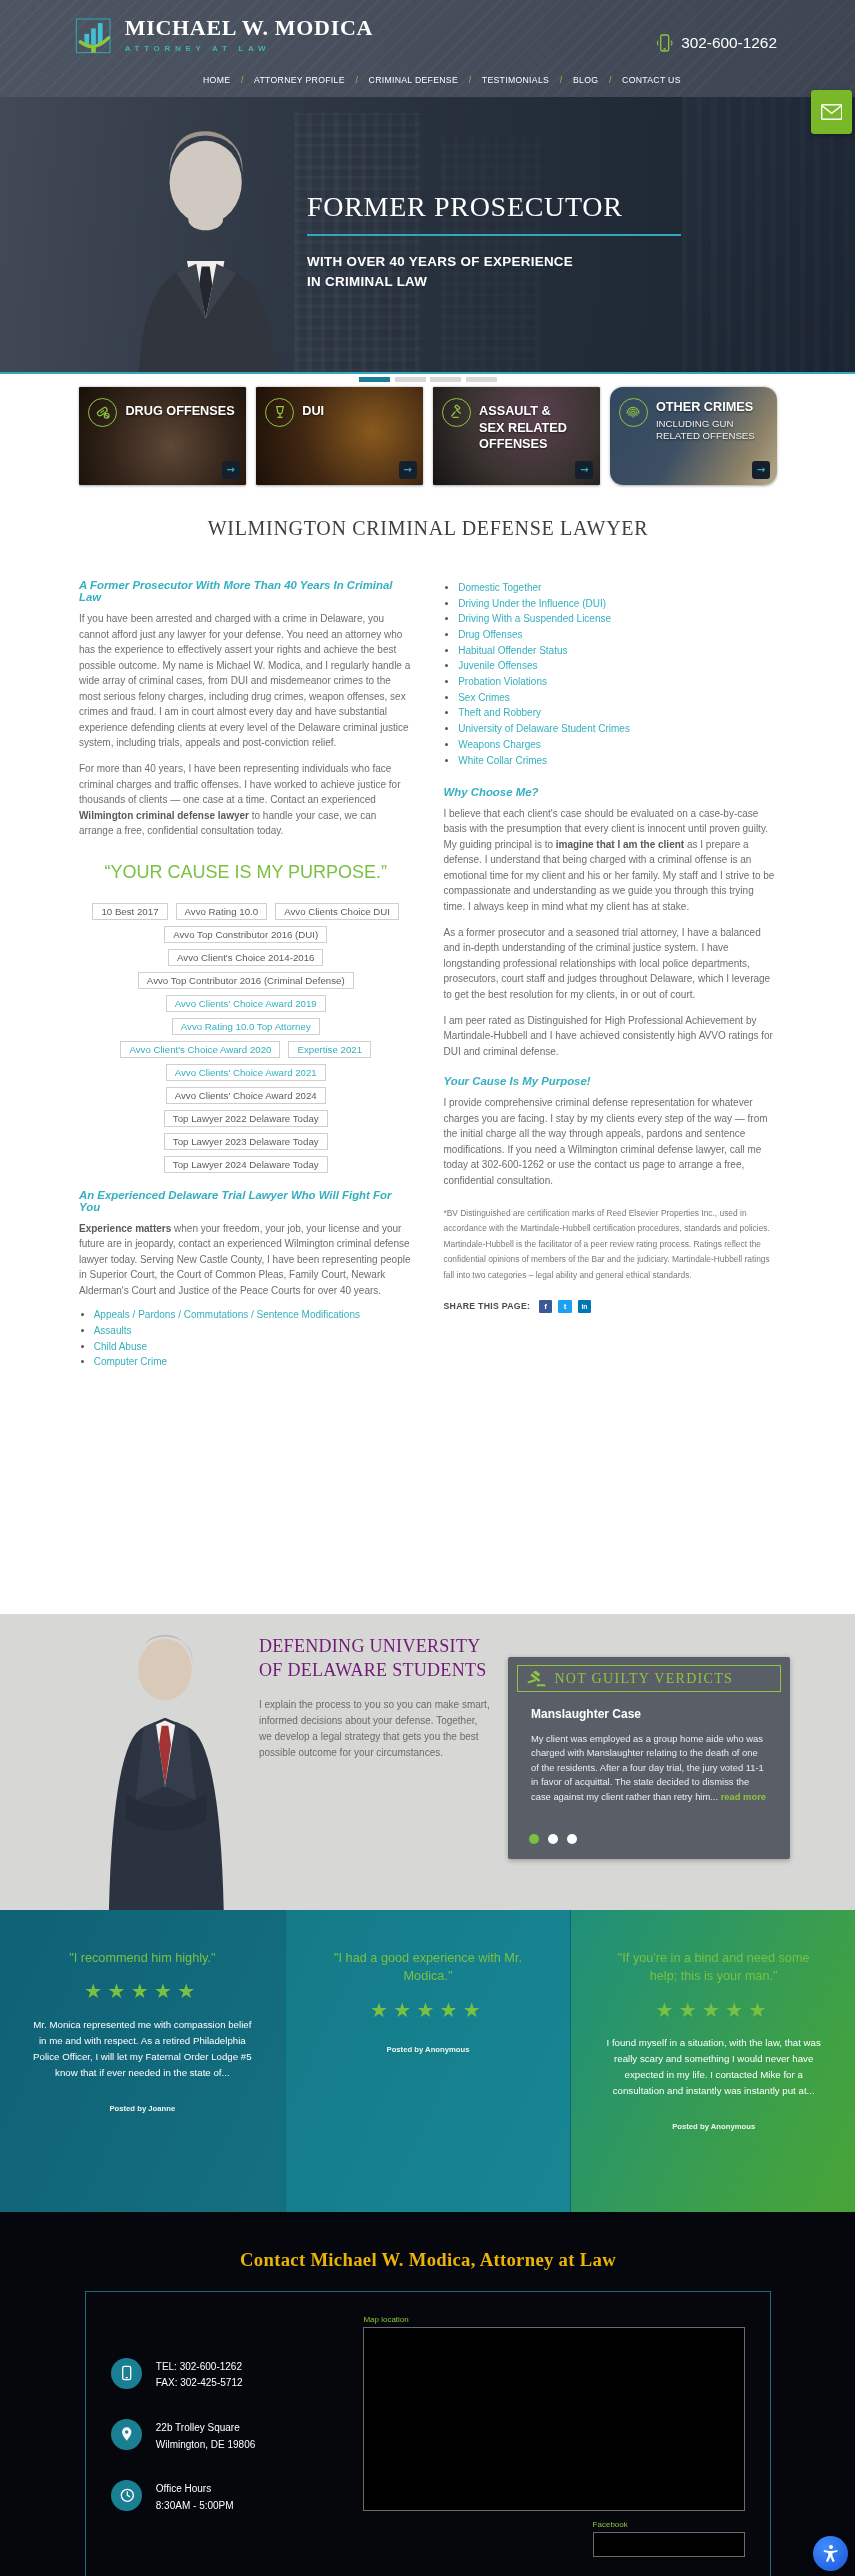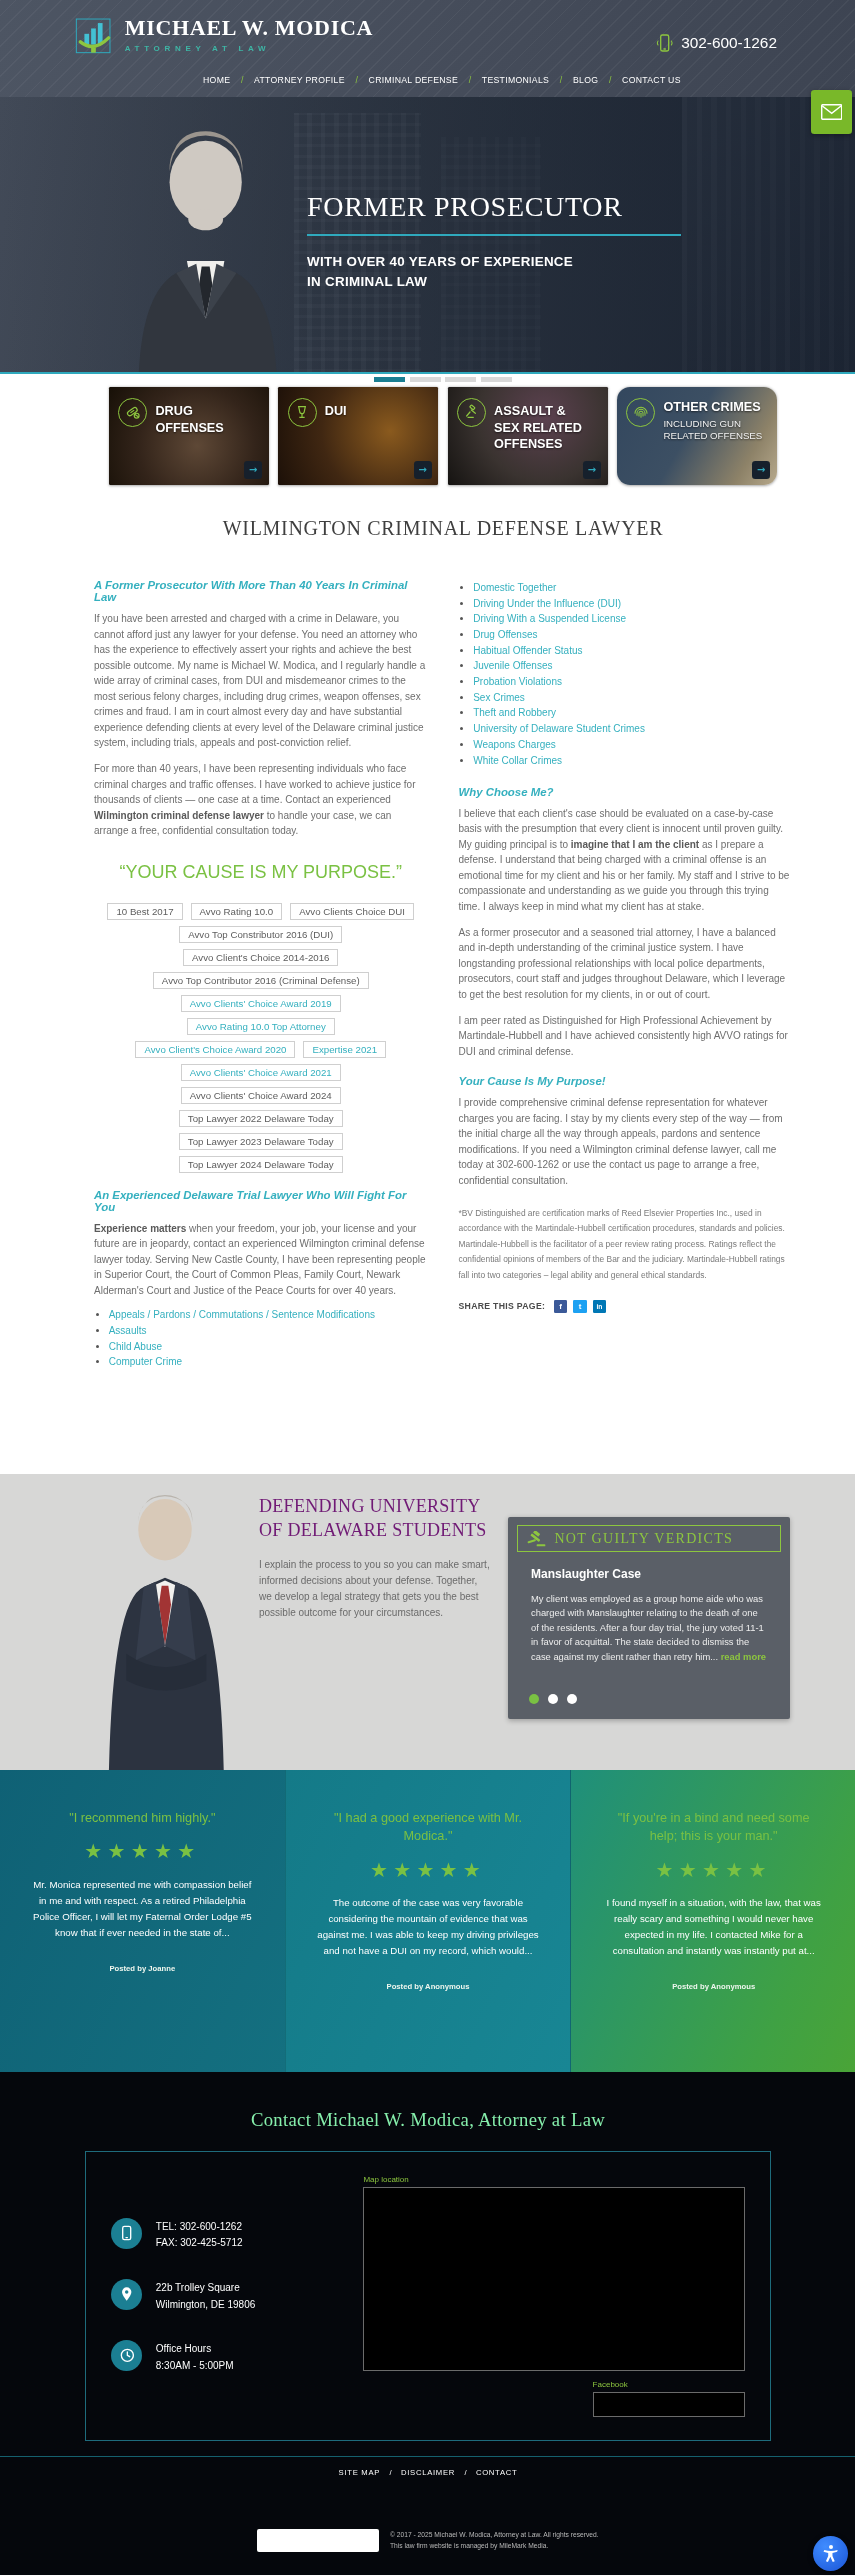--- a/index.html
+++ b/index.html
@@ -43,21 +43,21 @@
       linear-gradient(180deg, rgba(130,142,160,.35), rgba(60,70,85,.2)),
       repeating-linear-gradient(90deg, rgba(230,235,245,.18) 0 5.3px, transparent 5.3px 14.7px); }
   .hero-shade{ position:absolute; inset:0; background:linear-gradient(90deg, rgba(20,28,40,.15) 0%, rgba(25,33,46,.55) 55%, rgba(22,30,44,.75) 100%); }
   .hero-portrait{ position:absolute; left:112px; bottom:0; width:182px; height:254px; }
   .hero-copy{ position:absolute; left:307px; top:94px; }
   .hero-title{ color:#fff; font-size:28px; font-weight:500; letter-spacing:0.7px; }
   .hero-rule{ width:374px; height:2px; background:#2fa9bd; margin:10.7px 0 16px; border:none; }
   .hero-sub{ color:#fff; font-size:13.4px; font-weight:bold; line-height:1.5; letter-spacing:0.3px; }
 
   
-  .white-section{ height:1100px; overflow:hidden; background:#fff;margin-left:30px; }
+  .white-section{ height:1240px; overflow:hidden; background:#fff; }
   .indicators{ display:flex; justify-content:center; gap:4.7px; padding-top:3.3px; }
   .indicators .bar{ width:31px; height:4.7px; background:#d8d8d8; cursor:pointer; }
   .indicators .bar.active{ background:#1a7f93; }
   .cards{ display:flex; gap:9.4px; padding:5.3px 79px 0; }
   .card{ position:relative; flex:1; height:98px; border-radius:1.3px; overflow:hidden; cursor:pointer;
     padding:10.7px 9.4px; box-shadow:0 0.7px 2.7px rgba(0,0,0,.35); }
   .card-1{ background:radial-gradient(circle at 55% 60%, #5e4836 0%, #33241a 55%, #171007 100%); }
   .card-2{ background:radial-gradient(circle at 70% 45%, #8a5a1e 0%, #402712 55%, #1c1008 100%); }
   .card-3{ background:radial-gradient(circle at 60% 30%, #5c4150 0%, #3a3330 55%, #151311 100%); }
   .card-4{ background:linear-gradient(120deg, #33475e 0%, #3c4f63 45%, #8d8268 80%, #b7a98c 100%);border-radius:13px; }
@@ -112,21 +112,21 @@
   .tcol-1{ background:linear-gradient(115deg,#0f6175,#147080); }
   .tcol-2{ background:linear-gradient(115deg,#147a88,#188694); border-left:0.7px solid rgba(0,0,0,.18); border-right:0.7px solid rgba(0,0,0,.18); }
   .tcol-3{ background:linear-gradient(115deg,#1f8f7b 0%,#3fa144 75%,#4aa437 100%); }
   .t-title{ color:#7ac143; font-size:12.7px; font-weight:500; line-height:1.45; margin-bottom:12px; }
   .t-stars{ color:#7ac143; font-size:20px; letter-spacing:5.3px; margin-bottom:13.4px; font-family:"DejaVu Sans",sans-serif; }
   .t-body{ color:#fff; font-size:9.7px; line-height:1.65; }
   .t-byline{ color:#eef6ee; font-size:7.7px; font-weight:bold; margin-top:23px; }
 
   
   .site-footer{ height:503px; background:#05070c; position:relative; }
-  .footer-heading{ text-align:center; color:#86efac; font-size:18.7px; font-weight:400; padding-top:37px; letter-spacing:0.3px; }
+  .footer-heading{ text-align:center; color:#eab308; font-size:18.7px; font-weight:700; padding-top:37px; letter-spacing:0.3px; }
   .contact-box{ width:686px; margin:20px auto 0; border:0.7px solid #1e6b7c; padding:23px 25.4px; display:flex; gap:31px; height:290px; }
   .contact-left{ width:221px; display:flex; flex-direction:column; gap:27px;justify-content:center; }
   .c-row{ display:flex; gap:13.4px; align-items:flex-start; }
   .c-ic{ flex:0 0 auto; width:31px; height:31px; border-radius:50%; background:#1b7f93; display:flex; align-items:center; justify-content:center; }
   .c-txt{ color:#fff; font-size:10px; line-height:1.65; padding-top:1.3px; }
   .contact-right{ flex:1; display:flex; flex-direction:column; }
   .g-label{ color:#8dc63f; font-size:8px; margin-bottom:3.3px; }
   .map-box{ border:0.7px solid #6b6b6b; height:201px; background:#000; cursor:pointer; }
   .fb-label{ margin-top:9.4px; align-self:flex-end; width:152px; }
   .fb-box{ border:0.7px solid #6b6b6b; height:27px; width:152px; background:#000; align-self:flex-end; cursor:pointer; }
@@ -437,21 +437,20 @@
   <section class="testimonials">
     <article class="tcol tcol-1">
       <div class="t-title">"I recommend him highly."</div>
       <div class="t-stars">★★★★★</div>
       <div class="t-body">Mr. Monica represented me with compassion belief in me and with respect. As a retired Philadelphia Police Officer, I will let my Faternal Order Lodge #5 know that if ever needed in the state of...</div>
       <div class="t-byline">Posted by Joanne</div>
     </article>
     <article class="tcol tcol-2">
       <div class="t-title">"I had a good experience with Mr. Modica."</div>
       <div class="t-stars">★★★★★</div>
-      <div class="t-body">The outcome of the case was very favorable considering the mountain of evidence that was against me. I was able to keep my driving privileges and not have a DUI on my record, which would...</div>
       <div class="t-byline">Posted by Anonymous</div>
     </article>
     <article class="tcol tcol-3">
       <div class="t-title">"If you're in a bind and need some help; this is your man."</div>
       <div class="t-stars">★★★★★</div>
       <div class="t-body">I found myself in a situation, with the law, that was really scary and something I would never have expected in my life. I contacted Mike for a consultation and instantly was instantly put at...</div>
       <div class="t-byline">Posted by Anonymous</div>
     </article>
   </section>
 

